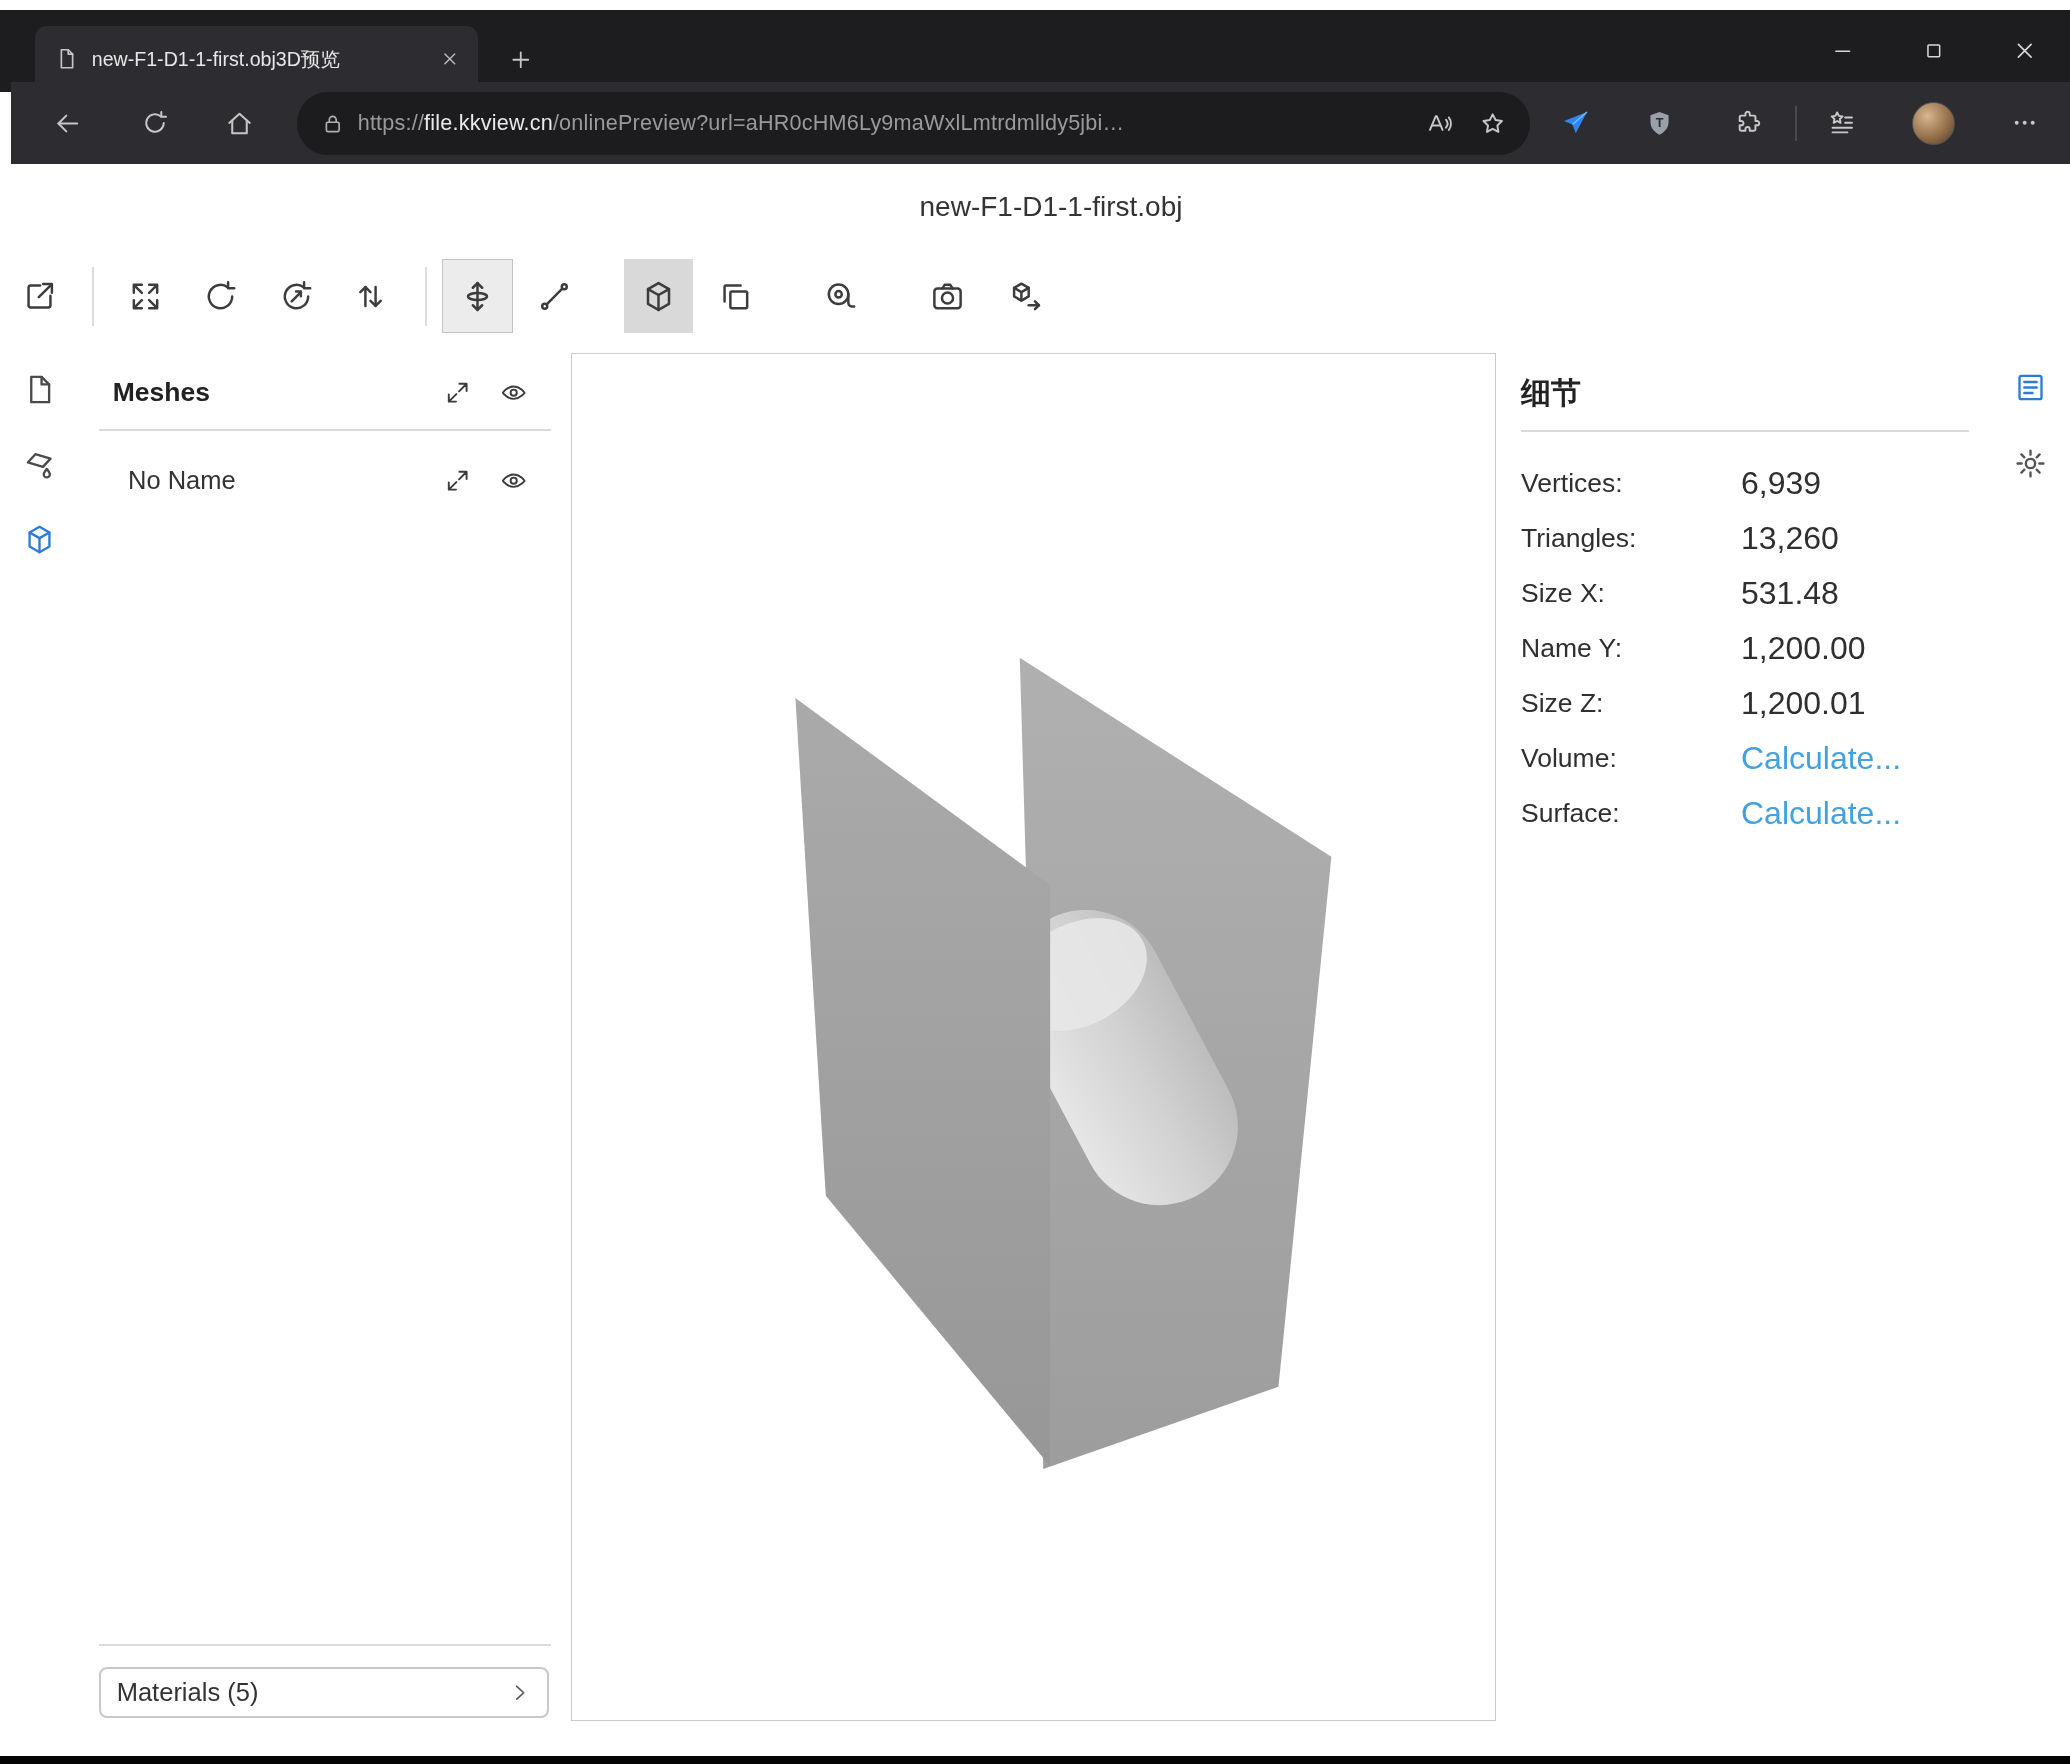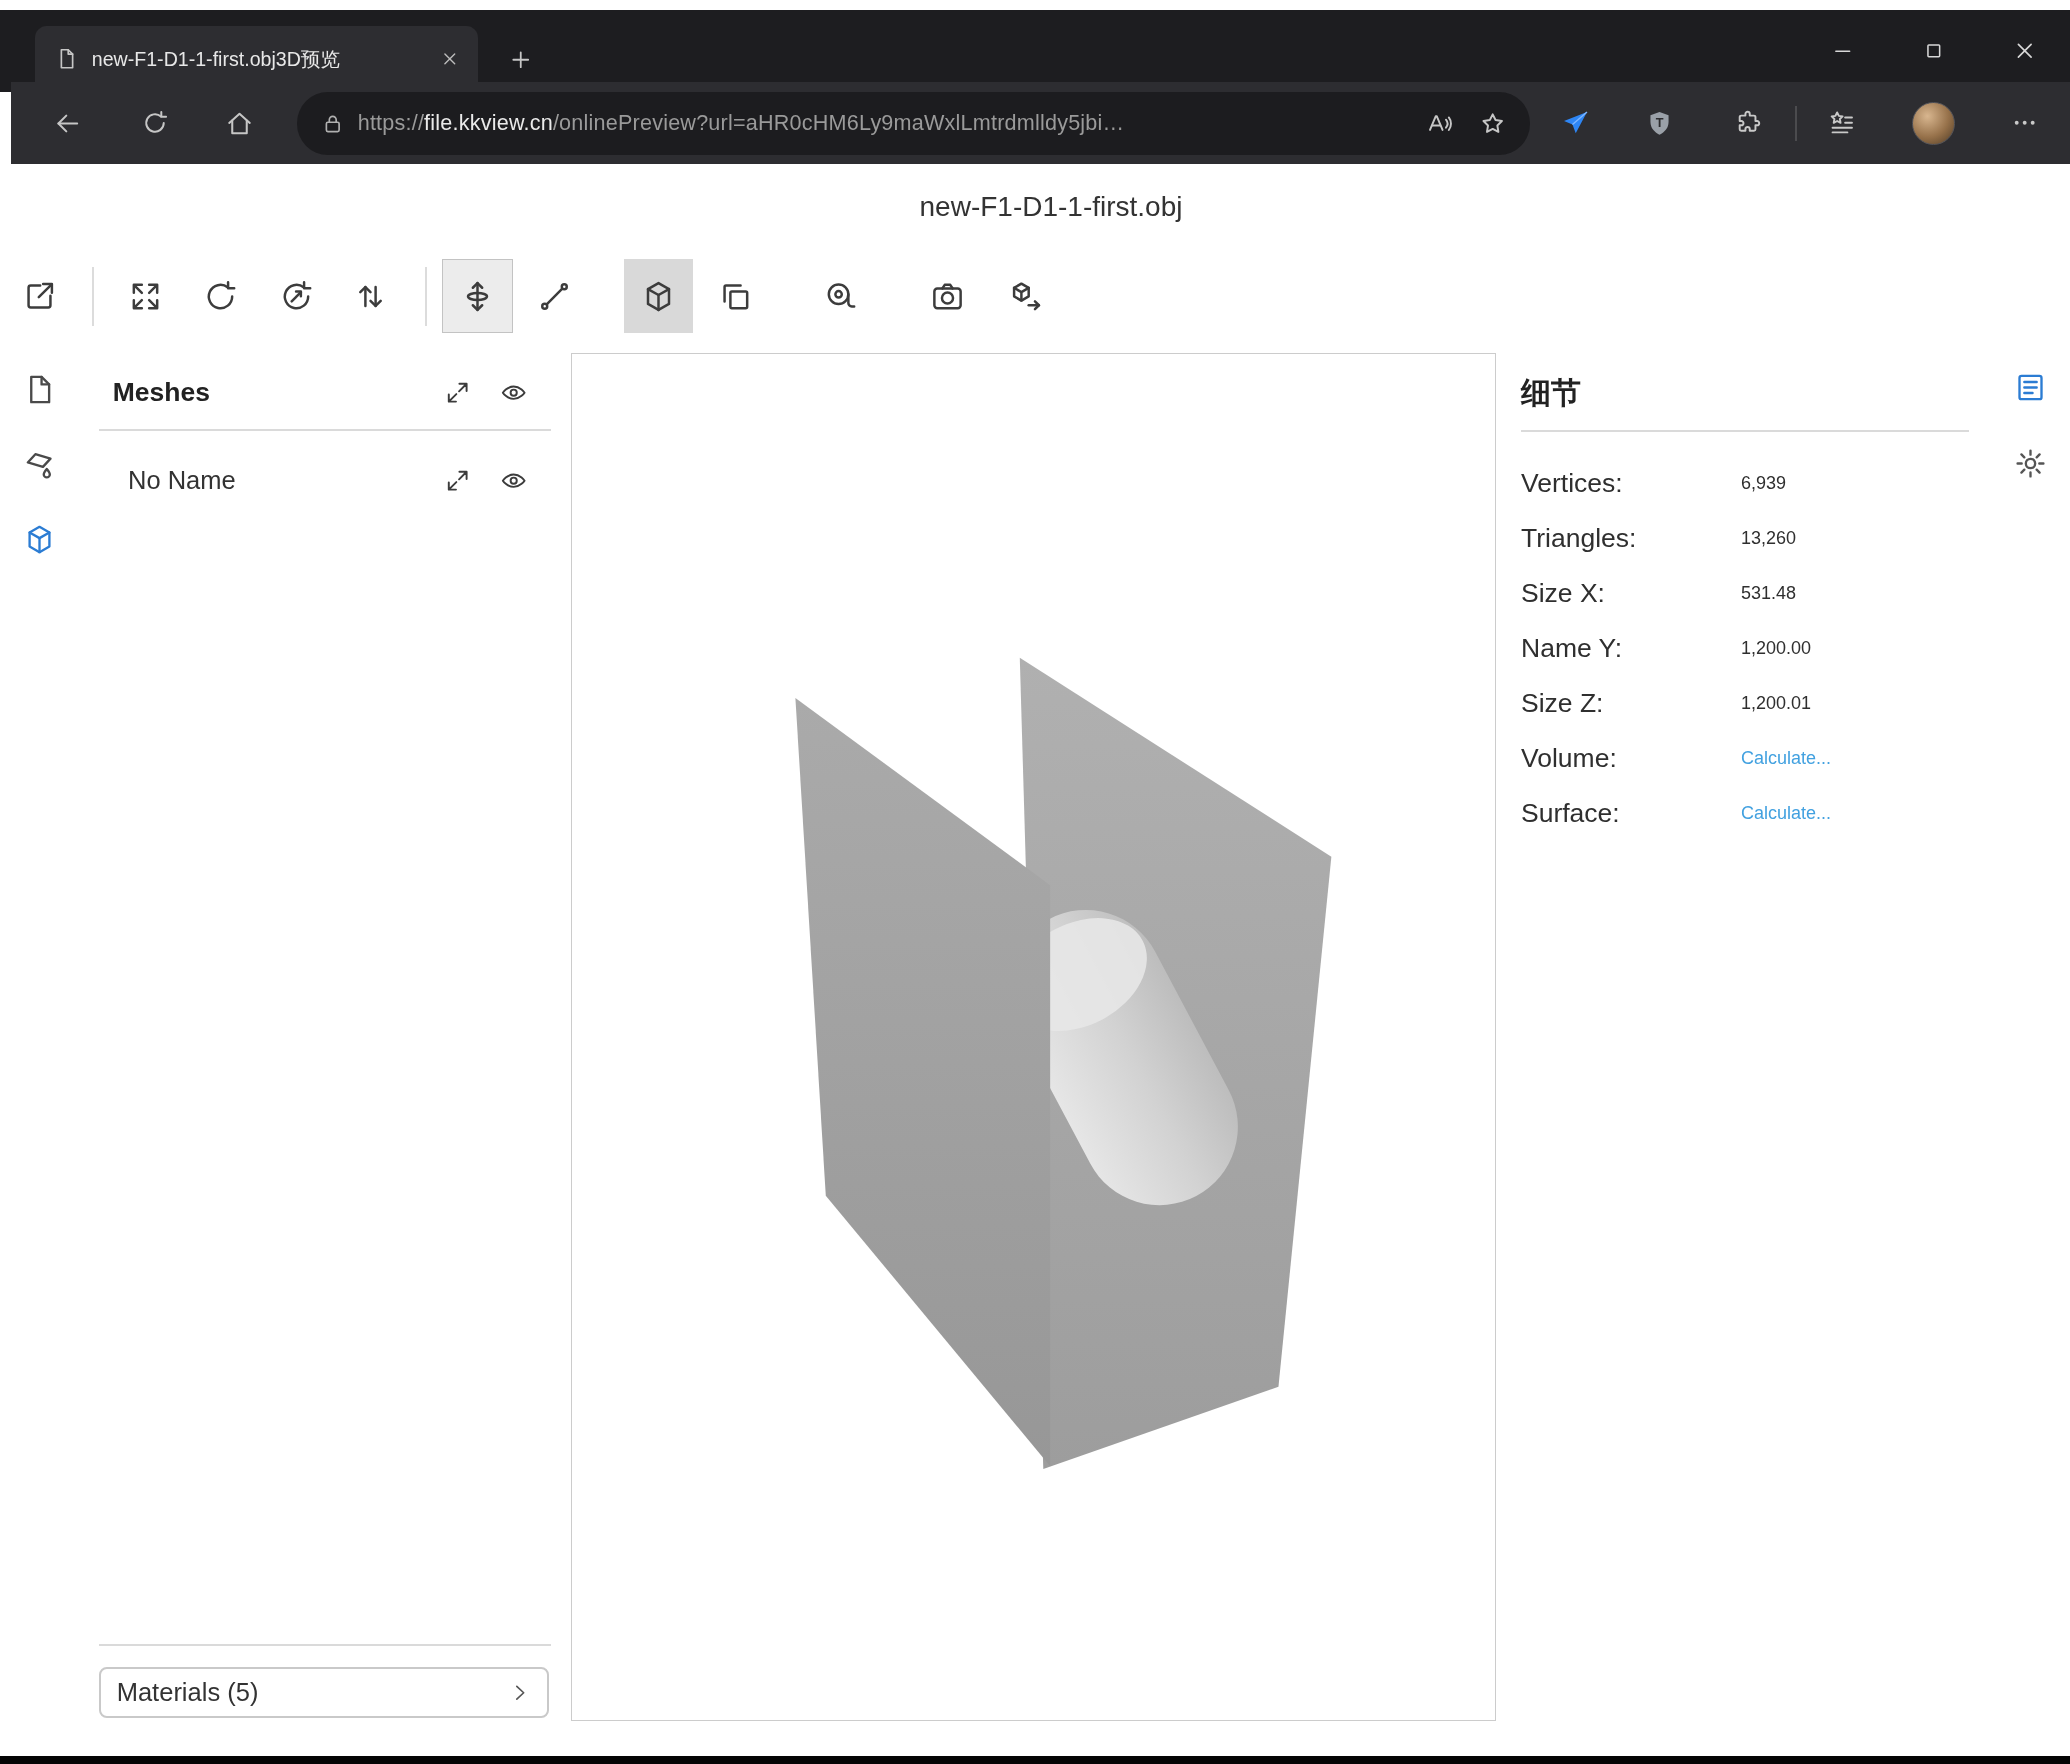--- a/index.html
+++ b/index.html
@@ -73,21 +73,21 @@
   .materials-btn .chev svg{width:23.5px;height:23.5px;}
 
   .viewport{position:absolute;left:571px;top:188px;width:925px;height:1368px;border:1px solid #cccccc;box-sizing:border-box;background:#fff;}
 
   .details-header{position:absolute;left:1521px;top:201px;height:55px;display:flex;align-items:center;
                   font-size:30px;font-weight:700;color:#222;}
   .hr3{position:absolute;left:1521px;top:265px;width:448px;height:2px;background:#dadada;}
   .details-rows{position:absolute;left:1521px;top:291px;width:448px;}
   .d-row{height:55px;display:flex;align-items:center;}
   .d-label{width:220px;font-size:26.5px;color:#2f2f2f;}
-  .d-value{font-size:18px;color:#2f2f2f;}
+  .d-value{font-size:32px;color:#2f2f2f;}
   .d-value.link{color:#42a1e0;cursor:pointer;}
   .rrail-btn{position:absolute;left:2012px;width:37px;height:37px;display:flex;align-items:center;justify-content:center;}
   .rrail-btn svg{width:33px;height:33px;}
   .rr-list{top:204px;color:#2b7cd3;}
   .rr-gear{top:280px;color:#555;}
 
   .bottom-bar{position:absolute;left:0;top:1756px;width:2070px;height:7.8px;background:#050505;}
 </style>
 </head>
 <body>

